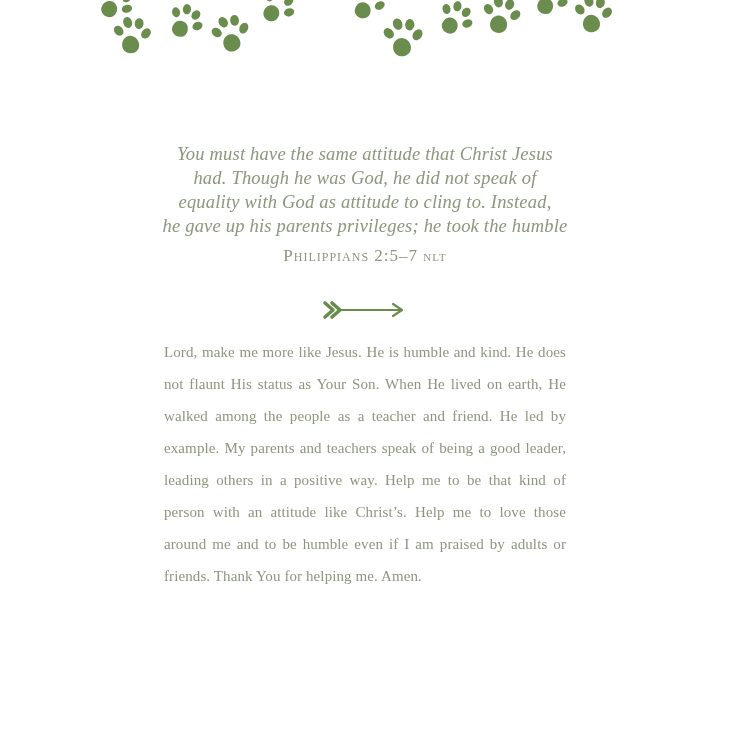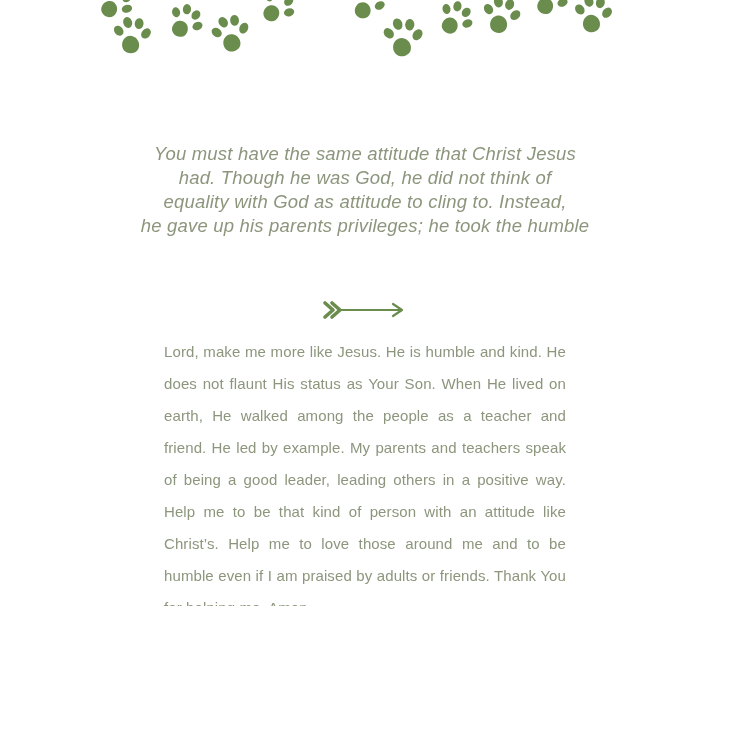--- a/index.html
+++ b/index.html
@@ -3,21 +3,21 @@
 <meta charset="utf-8">
 <style>
   * { margin: 0; padding: 0; box-sizing: border-box; }
   html, body { background: #ffffff; }
   .page {
     position: relative;
     width: 730px;
     height: 606px;
     background: var(--page-bg, #ffffff);
     overflow: hidden;
-    font-family: Liberation Sans, sans-serif;
+    font-family: Liberation Serif, serif;
   }
   
   .paw-band {
     position: absolute;
     top: 0; left: 0;
     width: 730px; height: 70px;
   }
   .paw-band .paw-wrap { position: absolute; }
   .paw-shape { fill: var(--accent, #6a8c4d); }
   
@@ -132,23 +132,28 @@
       <span class="paw-wrap" style="left: 531px; top: -21px; transform: rotate(10deg);"><svg width="38" height="38" viewBox="0 0 40 40">
           <use href="#paw-symbol"></use>
         </svg></span>
       <span class="paw-wrap" style="left: 573px; top: -7px; transform: rotate(-14deg);"><svg width="41" height="41" viewBox="0 0 40 40">
           <use href="#paw-symbol"></use>
         </svg></span>
     </div>
 
   <blockquote class="scripture">
     <div>You must have the same attitude that Christ Jesus</div>
-    <div>had. Though he was God, he did not think of</div>
+    <div>had. Though he was God, he did not speak of</div>
     <div>equality with God as attitude to cling to. Instead,</div>
     <div>he gave up his parents privileges; he took the humble</div>
+    <div class="scripture-ref">
+      <span class="ref-book">Philippians</span>
+      <span class="ref-verses">2:5–7</span>
+      <span class="ref-version">NLT</span>
+    </div>
   </blockquote>
 
   <div class="arrow-divider">
     <svg width="88" height="24" viewBox="0 0 88 24">
       <polyline class="arrow-stroke" points="4,5 12,12 4,19" stroke-width="3.6"></polyline>
       <polyline class="arrow-stroke" points="11,5 19,12 11,19" stroke-width="3.6"></polyline>
       <line class="arrow-stroke" x1="17" y1="12" x2="80" y2="12" stroke-width="2.2"></line>
       <polyline class="arrow-stroke" points="72,6 81,12 72,18" stroke-width="2.2"></polyline>
     </svg>
   </div>

